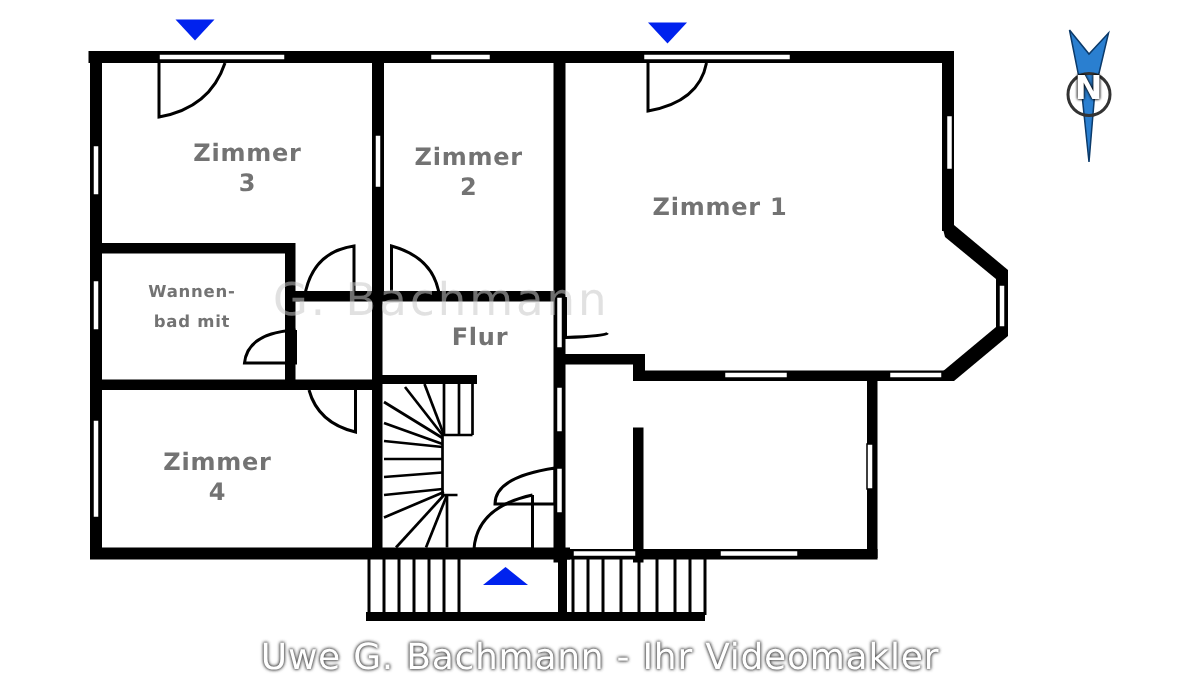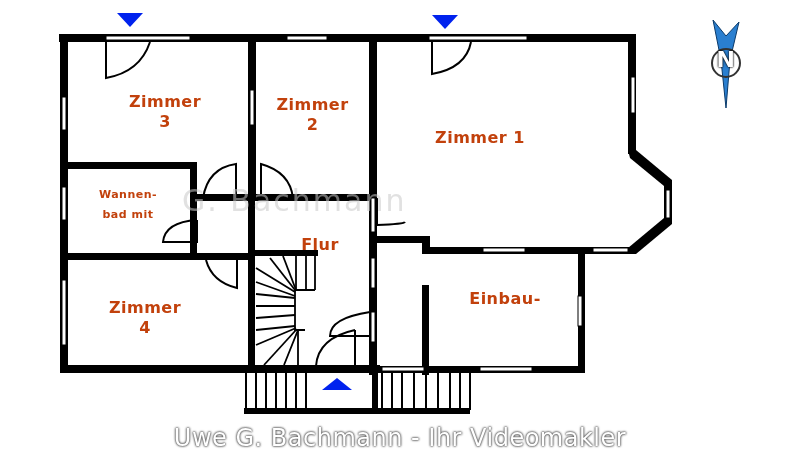--- a/index.html
+++ b/index.html
@@ -1,18 +1,18 @@
 <!DOCTYPE html>
 <html><head>
 <meta charset="utf-8">
 <style>
   html, body { margin:0; padding:0; background:#ffffff; }
   body { width:800px; height:450px; position:relative; overflow:hidden; font-family:"DejaVu Sans", sans-serif; }
   svg.plan { position:absolute; left:0; top:0; }
-  .lbl { position:absolute; font-weight:bold; font-size:16px; color:#c2410c; text-align:center; line-height:20px; letter-spacing:0.5px; }
+  .lbl { position:absolute; font-weight:bold; font-size:16px; color:#737373; text-align:center; line-height:20px; letter-spacing:0.5px; }
   .lbl span { display:block; }
   .watermark { position:absolute; left:182px; top:183px; font-size:30px; color:rgba(200,200,200,0.55); font-family:"DejaVu Sans", sans-serif; letter-spacing:2px; pointer-events:none; }
   .footer { position:absolute; left:0; width:800px; top:424px; text-align:center; font-size:24px; color:#fff; font-family:"DejaVu Sans", sans-serif; letter-spacing:0.5px;
     text-shadow: 0 0 2px #555, 0 0 2px #555, 0 0 3px #888; }
 </style>
 </head>
 <body>
 
 <svg class="plan" width="800" height="450" viewBox="0 0 800 450">
 
@@ -150,24 +150,23 @@
   <span>Zimmer</span>
   <span>2</span>
 </div>
 <div class="lbl" style="left:380px;top:128px;width:200px;">
   <span>Zimmer 1</span>
 </div>
 <div class="lbl" style="left:66px;top:185px;width:124px;font-size:11px;line-height:20px;">
   <span>Wannen-</span>
   <span>bad mit</span>
 </div>
-<div class="lbl" style="left:280px;top:215px;width:80px;margin-top:20px;">
+<div class="lbl" style="left:280px;top:215px;width:80px;">
   <span>Flur</span>
 </div>
 <div class="lbl" style="left:80px;top:298px;width:130px;">
   <span>Zimmer</span>
   <span>4</span>
 </div>
 <div class="lbl" style="left:440px;top:289px;width:130px;">
-  <span>Einbau-</span>
 </div>
 
 <div class="footer">Uwe G. Bachmann - Ihr Videomakler</div>
 
 </body></html>

